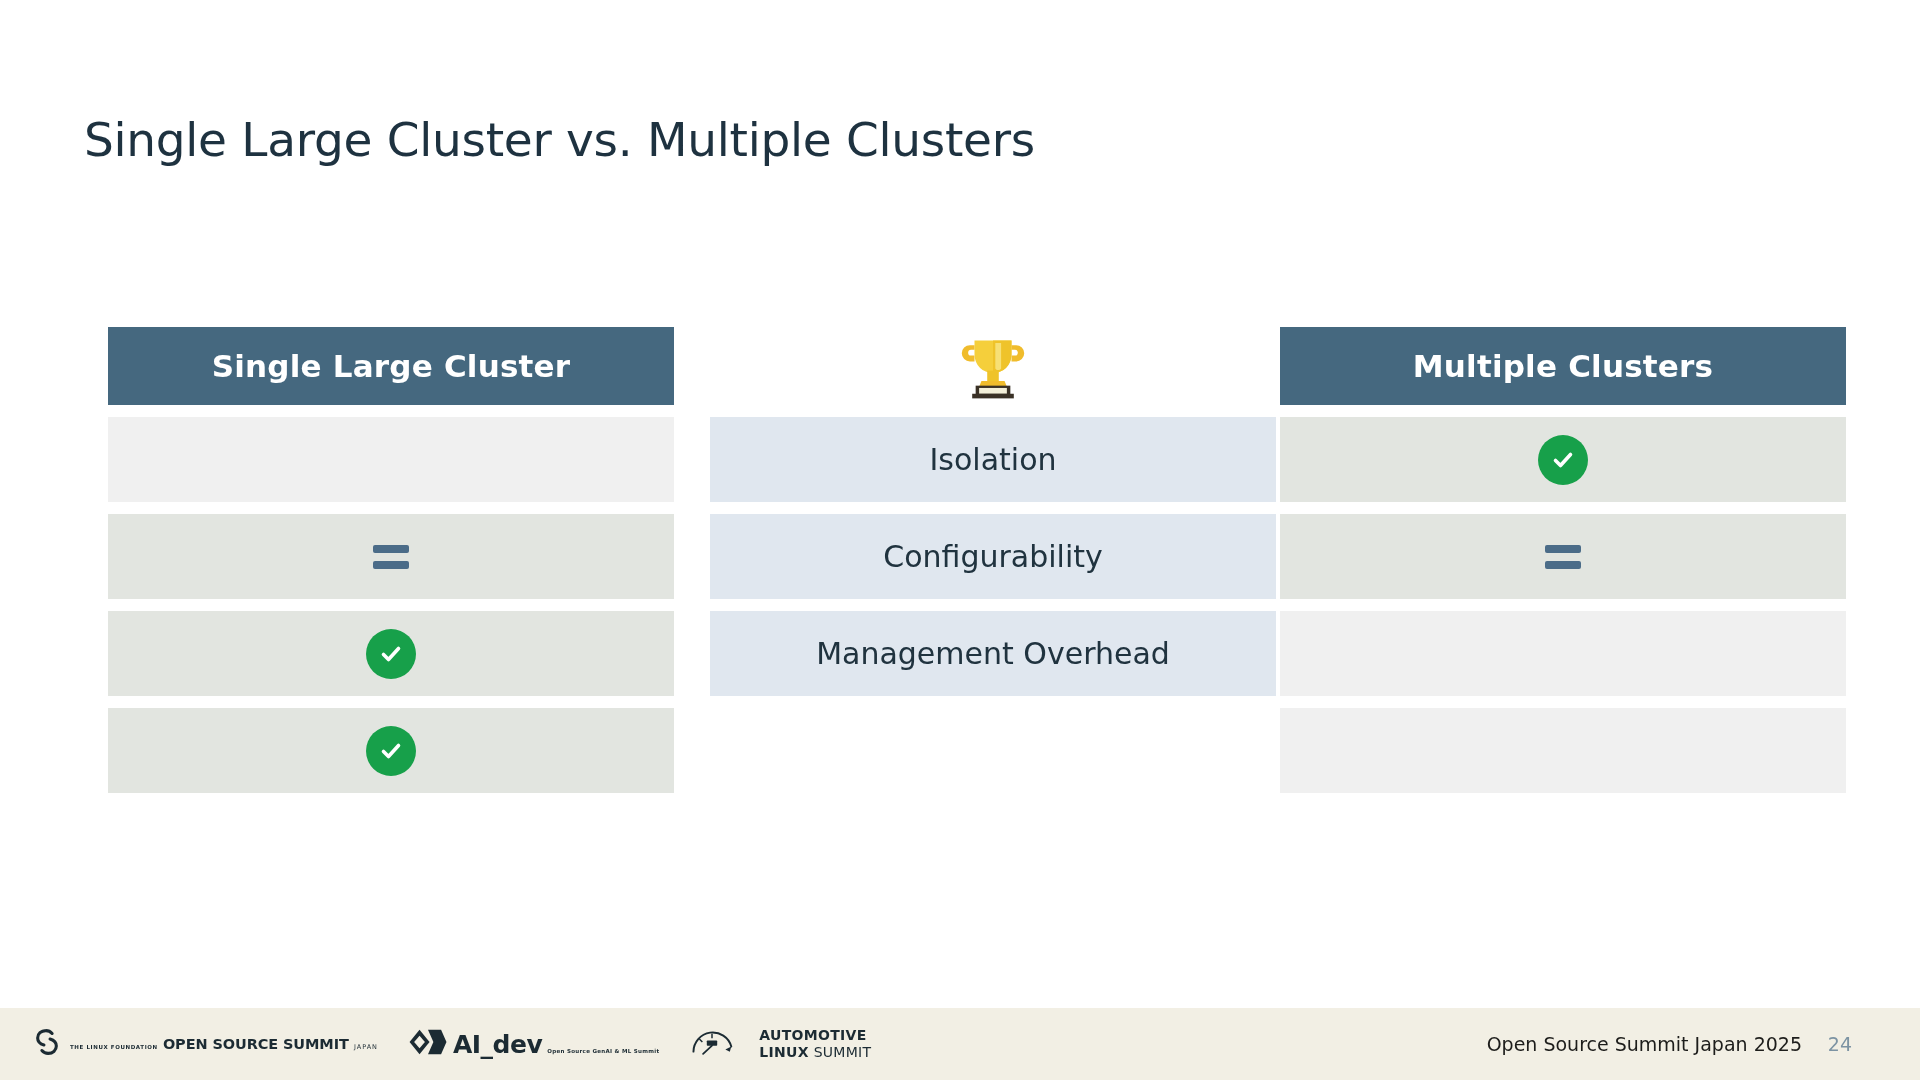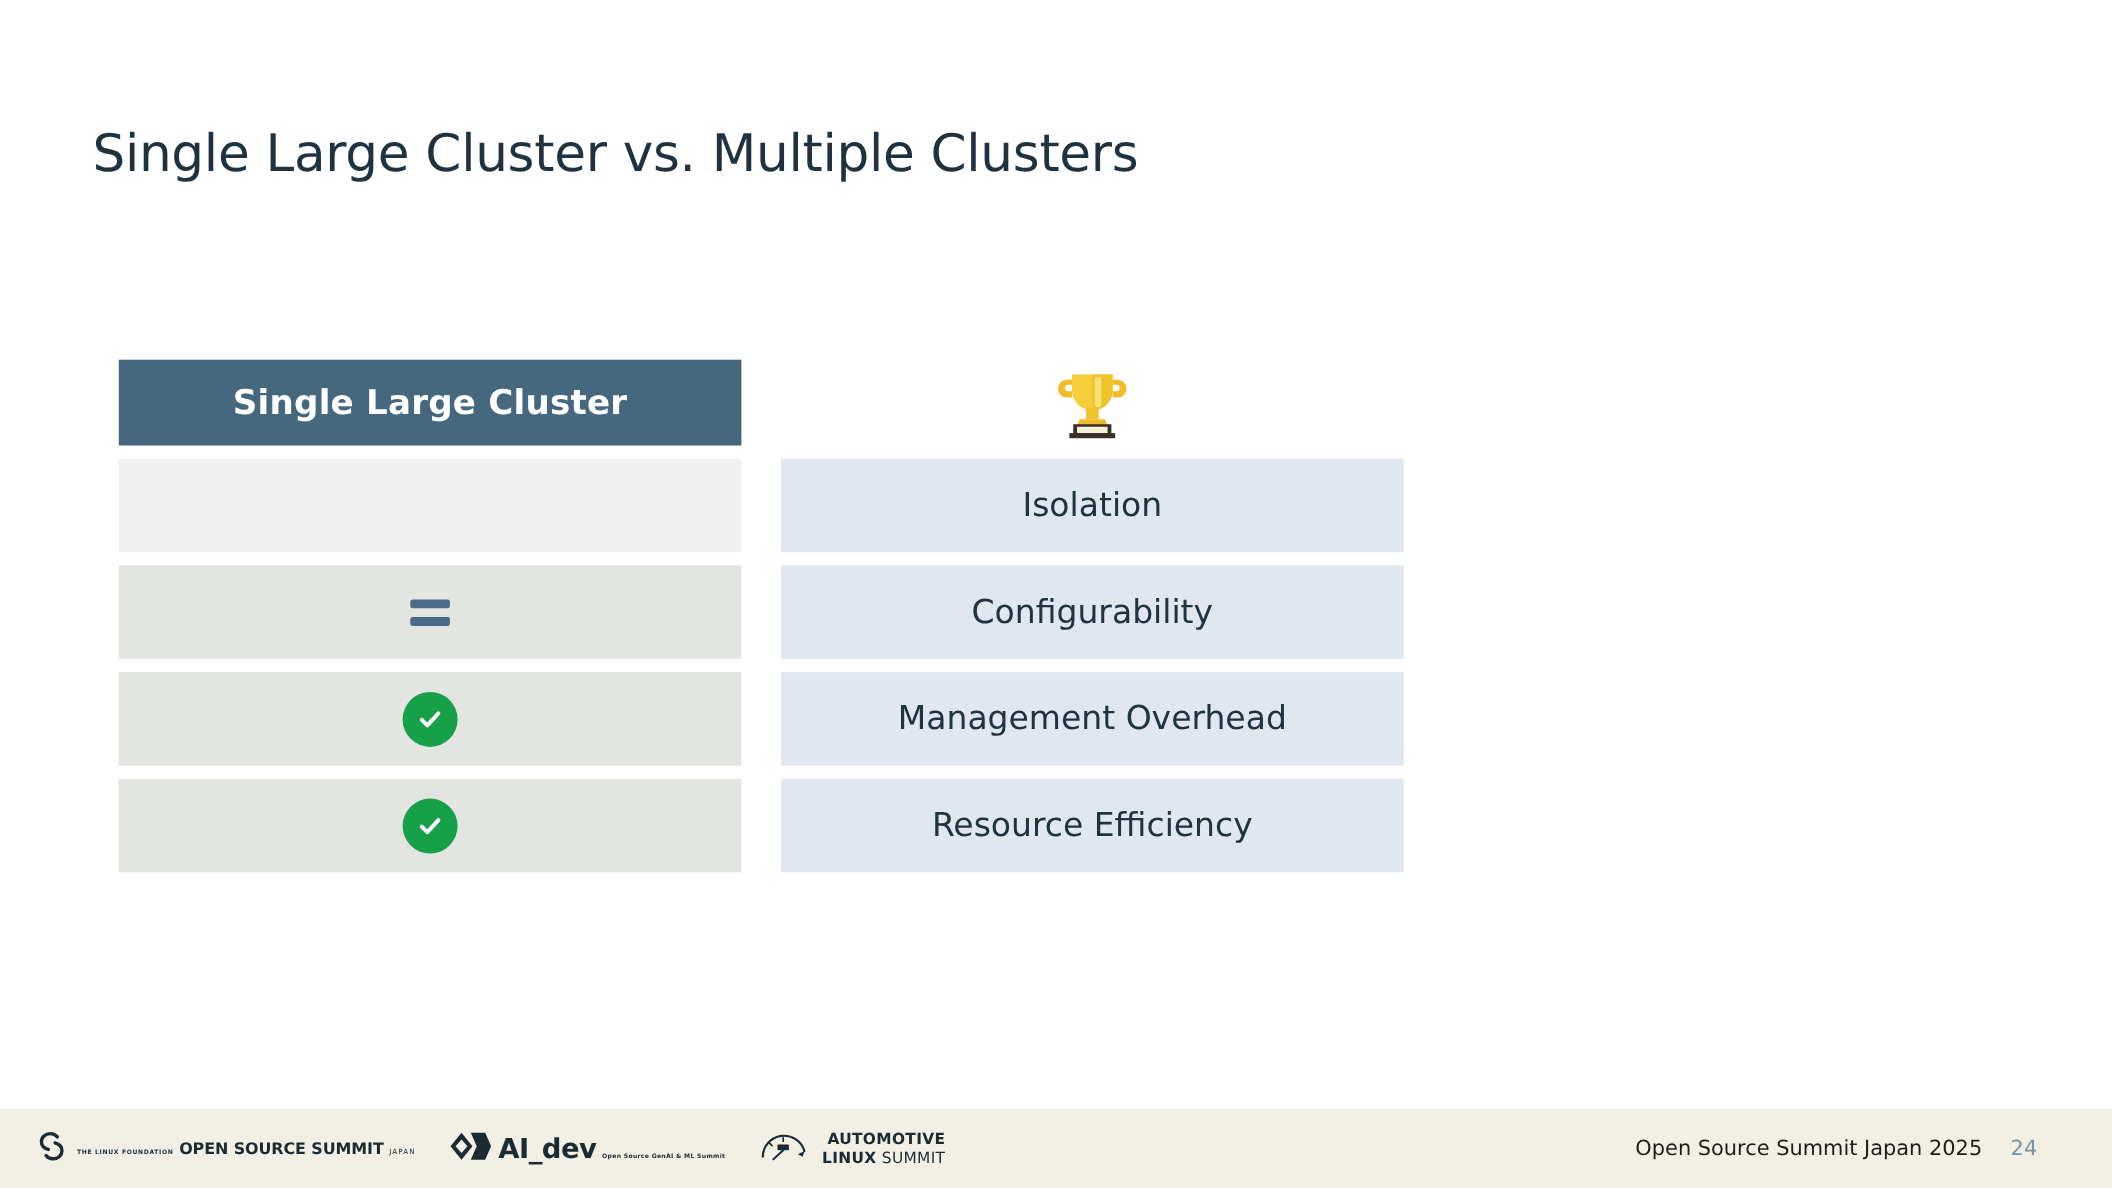--- a/index.html
+++ b/index.html
@@ -168,21 +168,21 @@
   }
   .aidev-sub {
     font-size: 5.5px;
     font-weight: bold;
     letter-spacing: 0.3px;
     color: #1c2b33;
     margin-top: 2px;
   }
 
   
-  .als-text { line-height: 1.05; margin-left: 12px; text-align: right; }
+  .als-text { line-height: 1.05; margin-left: 24px; }
   .als-l1 {
     font-size: 14px;
     font-weight: 600;
     letter-spacing: 0.3px;
     color: #1c2b33;
   }
   .als-l2 {
     font-size: 14px;
     letter-spacing: 0.3px;
     color: #1c2b33;
@@ -254,23 +254,40 @@
           <rect x="17" y="49" width="30" height="9" fill="#3a3126"></rect>
           <rect x="20" y="51" width="24" height="5" fill="#f3efd9"></rect>
           <rect x="14" y="56" width="36" height="4" fill="#3a3126"></rect>
         </svg>
       </span>
     </div>
 
     <div class="cell mid">Isolation</div>
     <div class="cell mid">Configurability</div>
     <div class="cell mid">Management Overhead</div>
-    <div class="cell mid">Resource Efficiency</div>
   </div>
 
+  <div class="table-col" id="col-right">
+    <div class="col-header">Multiple Clusters</div>
+
+    <div class="cell side-filled">
+      <span class="check-badge">
+        <svg width="30" height="30" viewBox="0 0 30 30" aria-hidden="true">
+          <path d="M7.5 15.5 L12.5 20.5 L22.5 9.5" fill="none" stroke="#ffffff" stroke-width="3.6" stroke-linecap="round" stroke-linejoin="round"></path>
+        </svg>
+      </span>
+    </div>
+
+    <div class="cell side-filled">
+      <span class="equals-mark"></span>
+    </div>
+
+    <div class="cell side-empty"></div>
+    <div class="cell side-empty"></div>
+  </div>
 
 </div>
 
 <div id="footer-bar">
 
   <div id="footer-logos">
 
     <div class="logo-block">
       <span class="oss-mark">
         <svg width="34" height="34" viewBox="0 0 40 40" aria-hidden="true">

